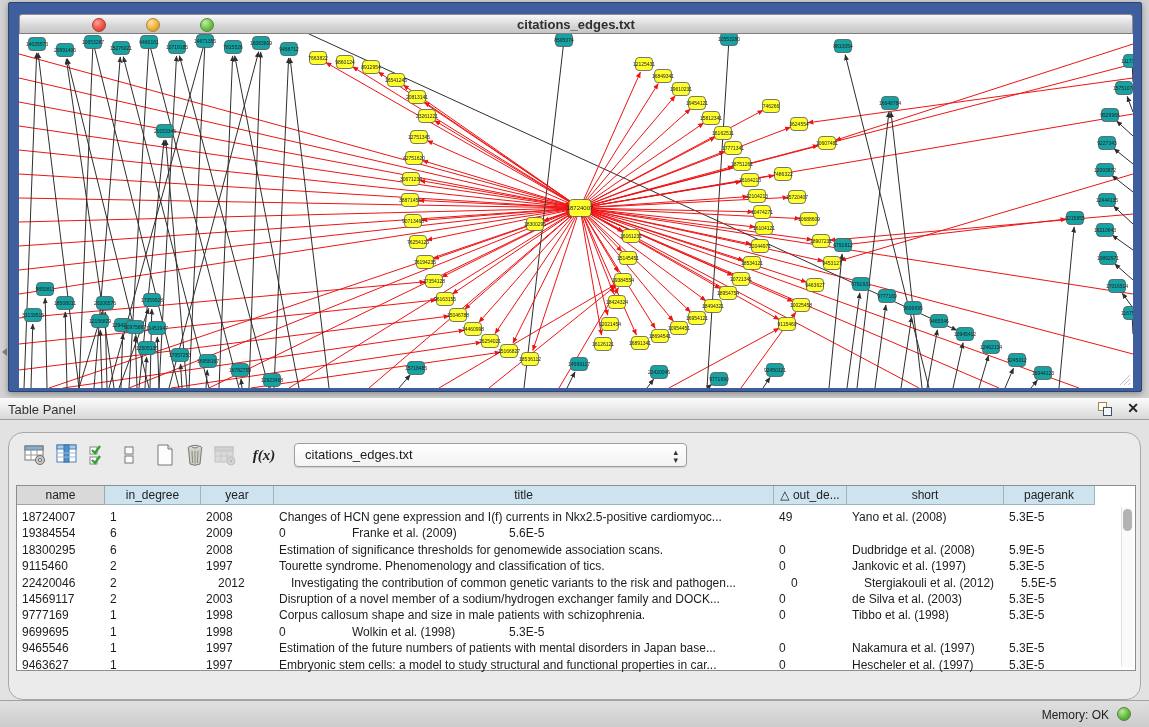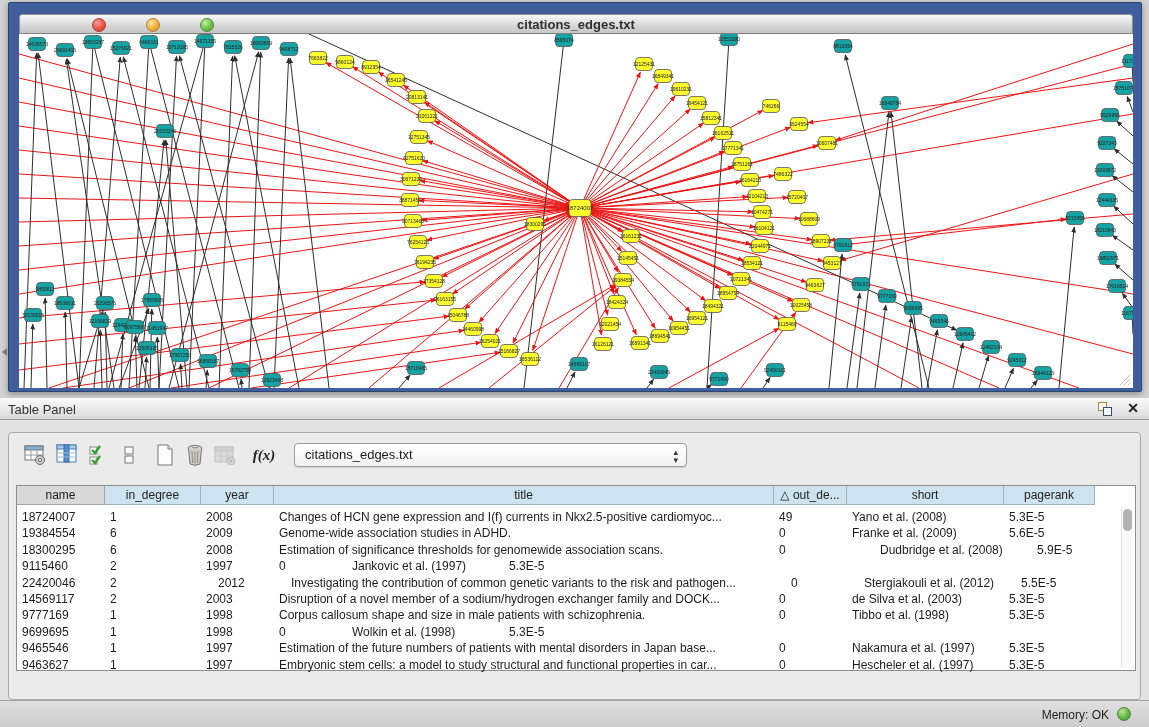--- a/index.html
+++ b/index.html
@@ -45,21 +45,21 @@
     position:absolute; left:0; top:0; width:1149px; height:22px;
     background:linear-gradient(#fbfbfb,#d9d9d9); border-bottom:1px solid #9e9e9e;
   }
   .panel-title { position:absolute; left:8px; top:4px; font-size:13px; color:#333; }
   .float-btn { position:absolute; right:36px; top:4px; width:15px; height:15px; }
   .float-btn .sq-back { position:absolute; left:0; top:0; width:9px; height:9px; border:1.5px solid #a08a3e; background:#fdfdf4;}
   .float-btn .sq-front{ position:absolute; left:5px; top:5px; width:9px; height:9px; border:1.5px solid #3c4f66; background:#f4f6fa;}
   .close-btn { position:absolute; right:10px; top:2px; font-size:14px; font-weight:bold; color:#222; cursor:default; }
   .panel-body {
     position:absolute; left:8px; top:34px; width:1133px; height:268px;
-    background:#ebebeb; border:1px solid #a8a8a8; border-radius:4px;
+    background:#ebebeb; border:1px solid #a8a8a8; border-radius:15px;
   }
   
   .toolbar { position:absolute; left:6px; top:8px; height:30px; width:1100px; }
   .tb-btn { position:absolute; top:0; width:28px; height:28px; border:none; background:transparent; padding:1px; }
   .tb-btn svg { display:block; margin:auto; }
   .fx-label { font-family:"Liberation Serif", serif; font-style:italic; font-weight:bold; font-size:15px; color:#222; }
   .net-select {
     position:absolute; left:279px; top:2px; width:393px; height:24px;
     background:linear-gradient(#ffffff,#f2f2f2); border:1px solid #9d9d9d; border-radius:4px;
     font-size:13px; color:#1a1a1a; padding:3px 22px 3px 10px;
@@ -859,38 +859,38 @@
             <div class="td" style="width: 73px;">2008</div>
             <div class="td" style="width: 500px;">Changes of HCN gene expression and I(f) currents in Nkx2.5-positive cardiomyoc...</div>
             <div class="td" style="width: 73px;">49</div>
             <div class="td" style="width: 157px;">Yano et al. (2008)</div>
             <div class="td" style="width: 91px;">5.3E-5</div>
           </div>
           <div class="trow">
             <div class="td" style="width: 88px;">19384554</div>
             <div class="td" style="width: 96px;">6</div>
             <div class="td" style="width: 73px;">2009</div>
-            <div class="td" style="width: 500px;">Genome-wide association studies in ADHD.</div>
             <div class="td" style="width: 73px;">0</div>
             <div class="td" style="width: 157px;">Franke et al. (2009)</div>
             <div class="td" style="width: 91px;">5.6E-5</div>
           </div>
           <div class="trow">
             <div class="td" style="width: 88px;">18300295</div>
             <div class="td" style="width: 96px;">6</div>
             <div class="td" style="width: 73px;">2008</div>
             <div class="td" style="width: 500px;">Estimation of significance thresholds for genomewide association scans.</div>
             <div class="td" style="width: 73px;">0</div>
-            <div class="td" style="width: 157px; margin-left: 28px;">Dudbridge et al. (2008)</div>
+            <div class="td" style="width: 157px;">Dudbridge et al. (2008)</div>
             <div class="td" style="width: 91px;">5.9E-5</div>
           </div>
           <div class="trow">
             <div class="td" style="width: 88px;">9115460</div>
             <div class="td" style="width: 96px;">2</div>
             <div class="td" style="width: 73px;">1997</div>
+            <div class="td" style="width: 500px;">Tourette syndrome. Phenomenology and classification of tics.</div>
             <div class="td" style="width: 73px;">0</div>
             <div class="td" style="width: 157px;">Jankovic et al. (1997)</div>
             <div class="td" style="width: 91px;">5.3E-5</div>
           </div>
           <div class="trow">
             <div class="td" style="width: 88px;">22420046</div>
             <div class="td" style="width: 96px;">2</div>
             <div class="td" style="width: 73px; margin-left: 12px;">2012</div>
             <div class="td" style="width: 500px;">Investigating the contribution of common genetic variants to the risk and pathogen...</div>
             <div class="td" style="width: 73px;">0</div>

